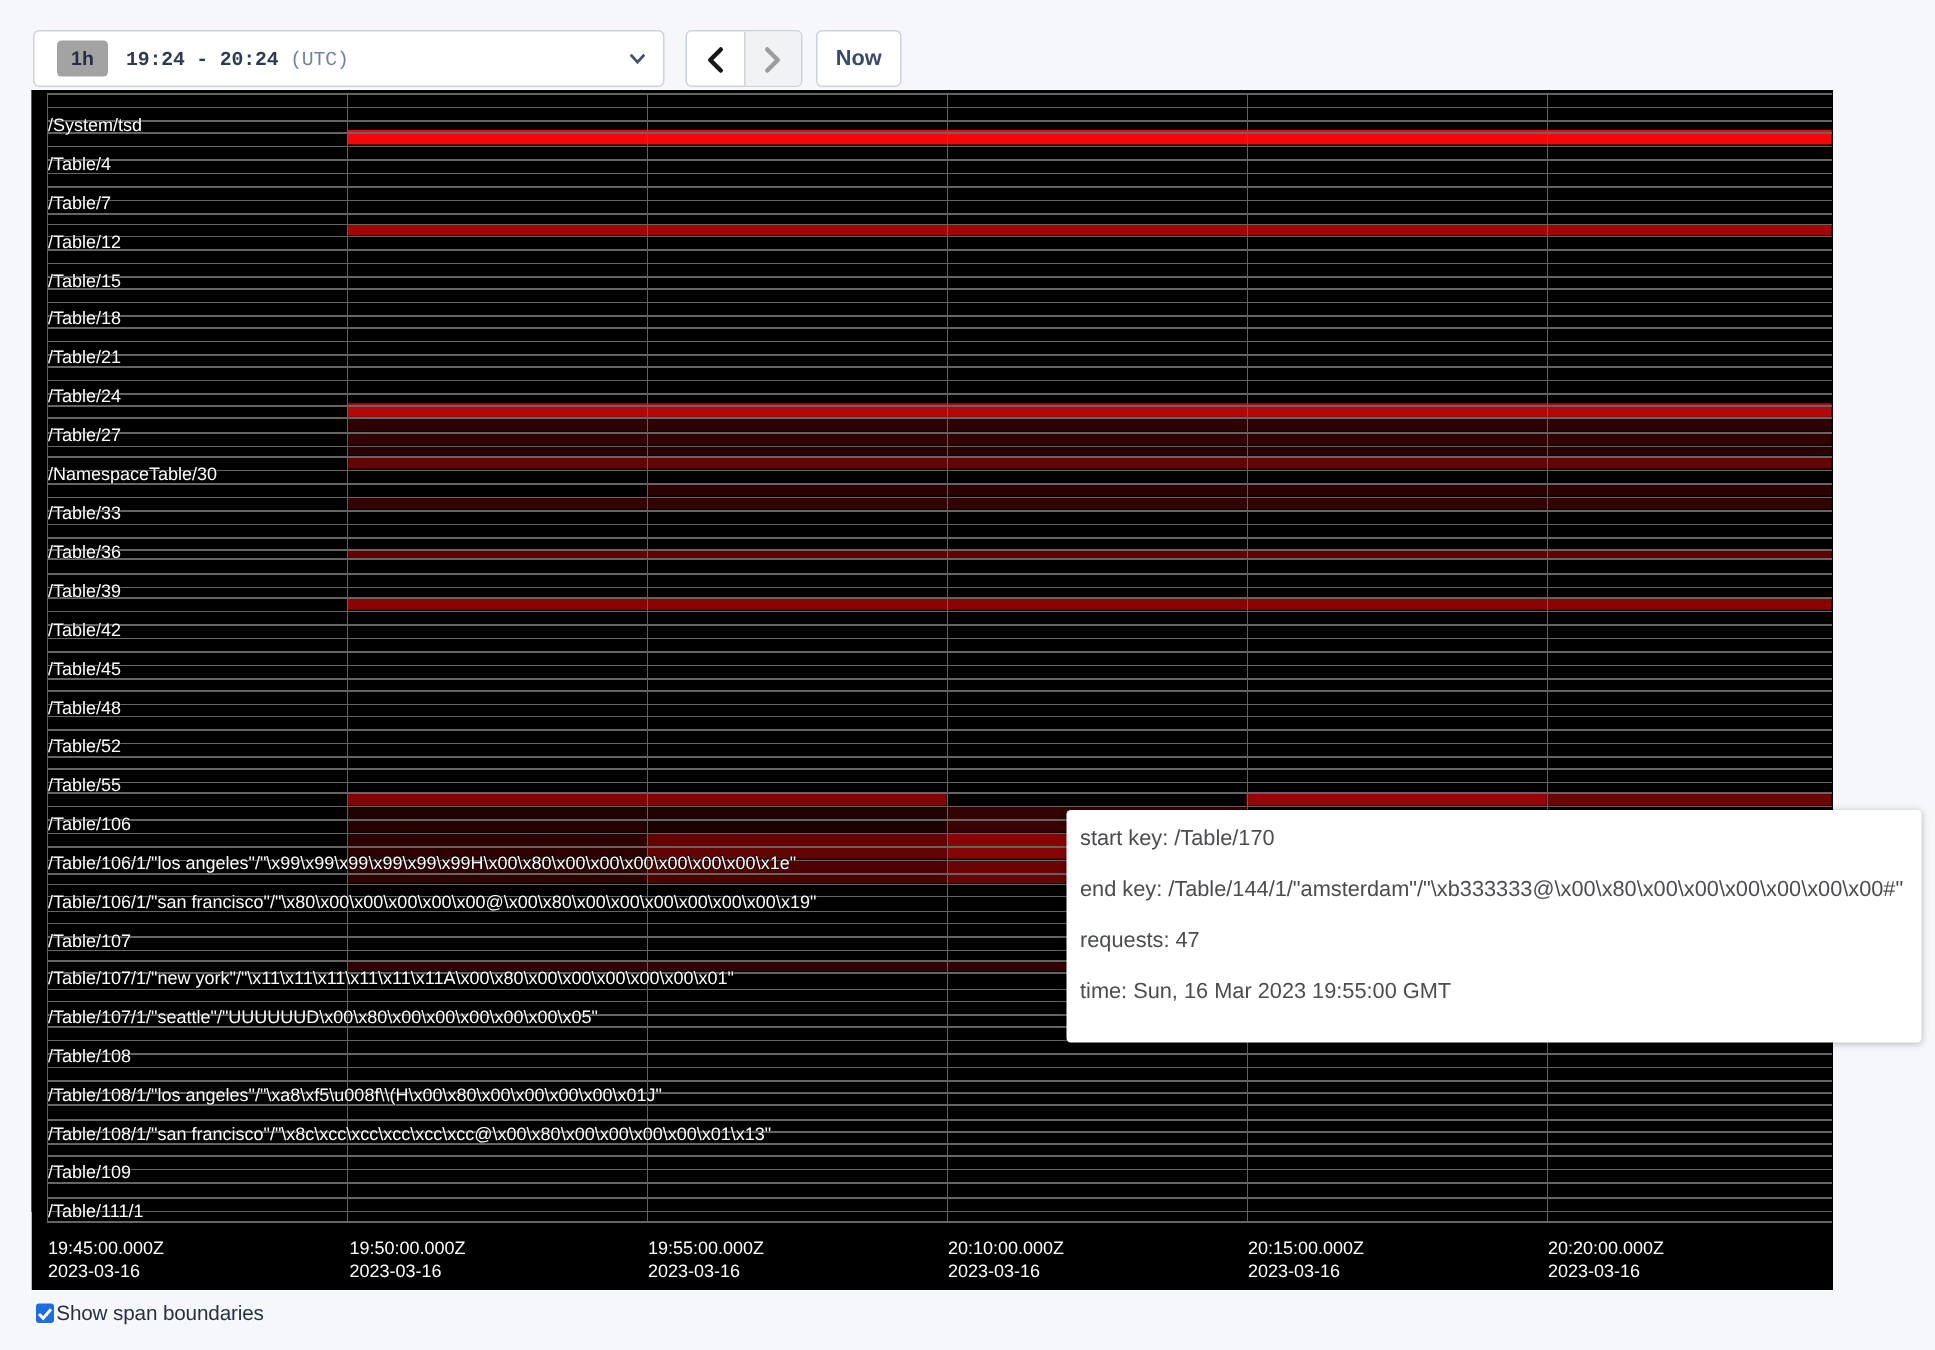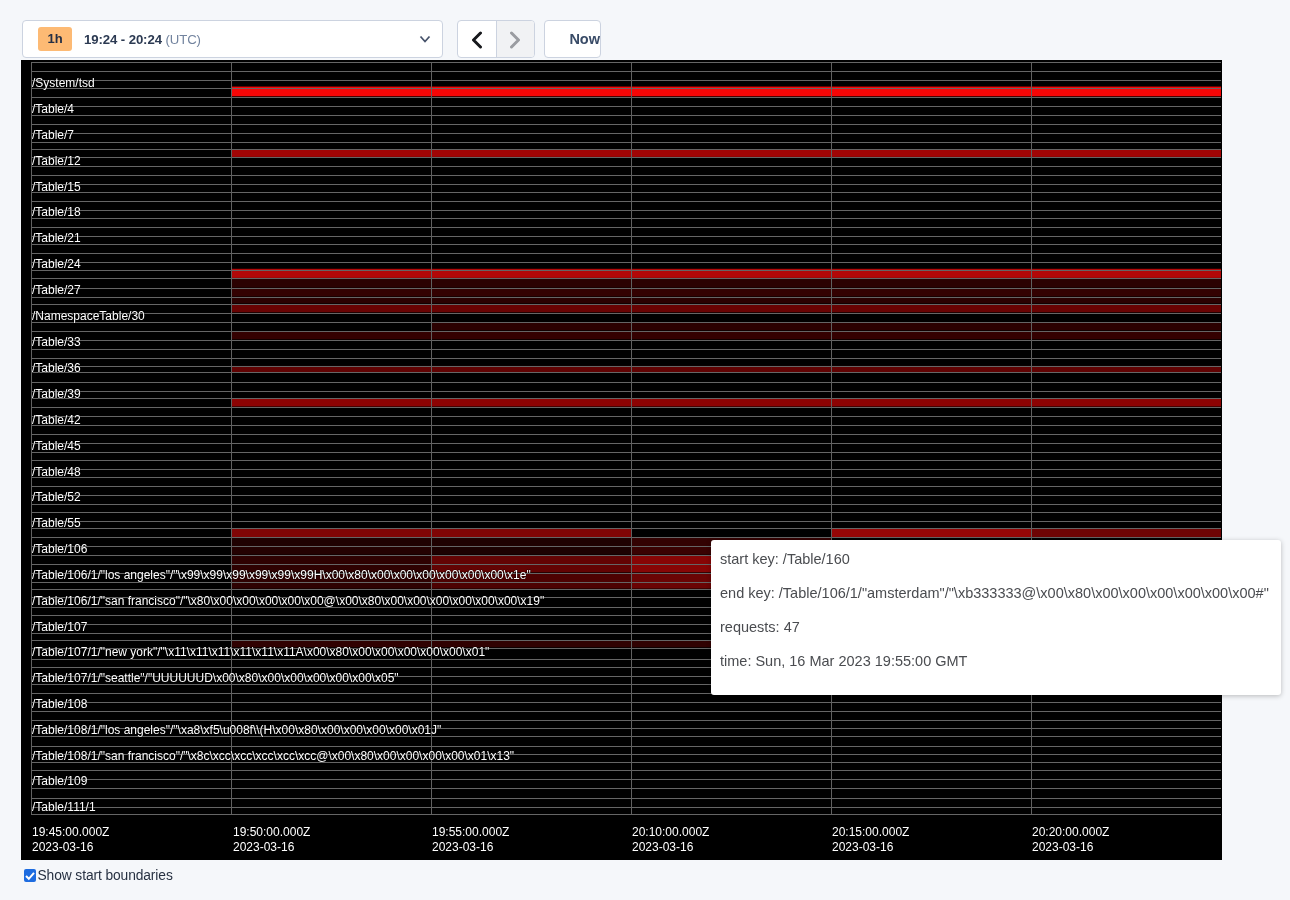--- a/index.html
+++ b/index.html
@@ -1,28 +1,28 @@
 <!DOCTYPE html>
 <html><head>
 <meta charset="utf-8">
 <style>
   * { margin:0; padding:0; box-sizing:border-box; }
   html,body { width:1290px; height:900px; background:#f5f7fa; font-family:"Liberation Sans", sans-serif; overflow:hidden; }
   .abs { position:absolute; }
   
   .ddl { left:22px; top:20px; width:421px; height:38px; background:#fff; border:1px solid #ccd3e0; border-radius:4px; }
-  .pill { left:15px; top:6px; width:34px; height:24px; background:#fdba74; border-radius:3px;
+  .pill { left:15px; top:6px; width:34px; height:24px; background:#a3a3a3; border-radius:3px;
           font-size:13px; font-weight:bold; color:#242f45; text-align:center; line-height:24px; }
-  .trange { left:61px; top:11px; font-size:13.2px; letter-spacing:-0.1px; color:#2c3a52; }
+  .trange { left:61px; top:11px; font-size:13.2px; letter-spacing:-0.1px; color:#2c3a52;font-family:Liberation Mono, monospace; }
   .trange b { font-weight:bold; }
   .trange span { color:#72839e; font-weight:normal; }
   .nav { left:457px; top:20px; width:78px; height:38px; background:#fff; border:1px solid #ccd3e0; border-radius:4px; overflow:hidden; }
   .nav .right { position:absolute; left:38px; top:0; width:40px; height:38px; background:#f1f2f4; border-left:1px solid #ccd3e0; }
   .nowbtn { left:544px; top:20px; width:57px; height:38px; background:#fff; border:1px solid #ccd3e0; border-radius:4px;
-            font-size:14.5px; font-weight:bold; color:#394b67; text-align:right; line-height:36px; }
+            font-size:14.5px; font-weight:bold; color:#394b67; text-align:center; line-height:36px; }
   .hm { left:21px; top:60px; width:1201px; height:748px; background:#000; }
   .rl { fill:#fff; font-family:"Liberation Sans", sans-serif; font-size:12px; paint-order:stroke; stroke:#000; stroke-width:0.6px; }
   .ax { fill:#fff; font-family:"Liberation Sans", sans-serif; font-size:12px; }
   .tip { left:711px; top:540px; width:570px; height:155px; background:#fff; border-radius:3px;
          box-shadow:0 1px 5px rgba(0,0,0,0.25); font-size:14.5px; color:#4a4c50; }
   .tip div { position:absolute; left:9px; white-space:nowrap; }
   .cbrow { left:22px; top:866px; width:600px; height:20px; font-size:14px; color:#273142; }
   .cbx { position:absolute; left:1.5px; top:3px; width:12.5px; height:12.5px; background:#1d6ce0; border-radius:2px; }
   .cbx svg { position:absolute; left:0.5px; top:0.5px; }
   .cblabel { position:absolute; left:15.5px; top:2px; font-size:13.8px; letter-spacing:-0.1px; }
@@ -206,25 +206,25 @@
 <text x="411" y="791" class="ax">2023-03-16</text>
 <text x="611" y="776" class="ax">20:10:00.000Z</text>
 <text x="611" y="791" class="ax">2023-03-16</text>
 <text x="811" y="776" class="ax">20:15:00.000Z</text>
 <text x="811" y="791" class="ax">2023-03-16</text>
 <text x="1011" y="776" class="ax">20:20:00.000Z</text>
 <text x="1011" y="791" class="ax">2023-03-16</text>
 </svg>
 </div>
 <div class="abs tip">
-  <div style="top:11px">start key: /Table/160</div>
-  <div style="top:45px">end key: /Table/106/1/"amsterdam"/"\xb333333@\x00\x80\x00\x00\x00\x00\x00\x00#"</div>
+  <div style="top:11px">start key: /Table/170</div>
+  <div style="top:45px">end key: /Table/144/1/"amsterdam"/"\xb333333@\x00\x80\x00\x00\x00\x00\x00\x00#"</div>
   <div style="top:79px">requests: 47</div>
   <div style="top:113px">time: Sun, 16 Mar 2023 19:55:00 GMT</div>
 </div>
 <div class="abs cbrow">
   <div class="cbx">
       <svg width="12" height="12" viewBox="0 0 12 12">
         <path d="M2 6 L4.8 8.8 L10 2.8" fill="none" stroke="#fff" stroke-width="2"></path>
       </svg>
     </div>
-  <div class="cblabel">Show start boundaries</div>
+  <div class="cblabel">Show span boundaries</div>
 </div>
 
 </body></html>

